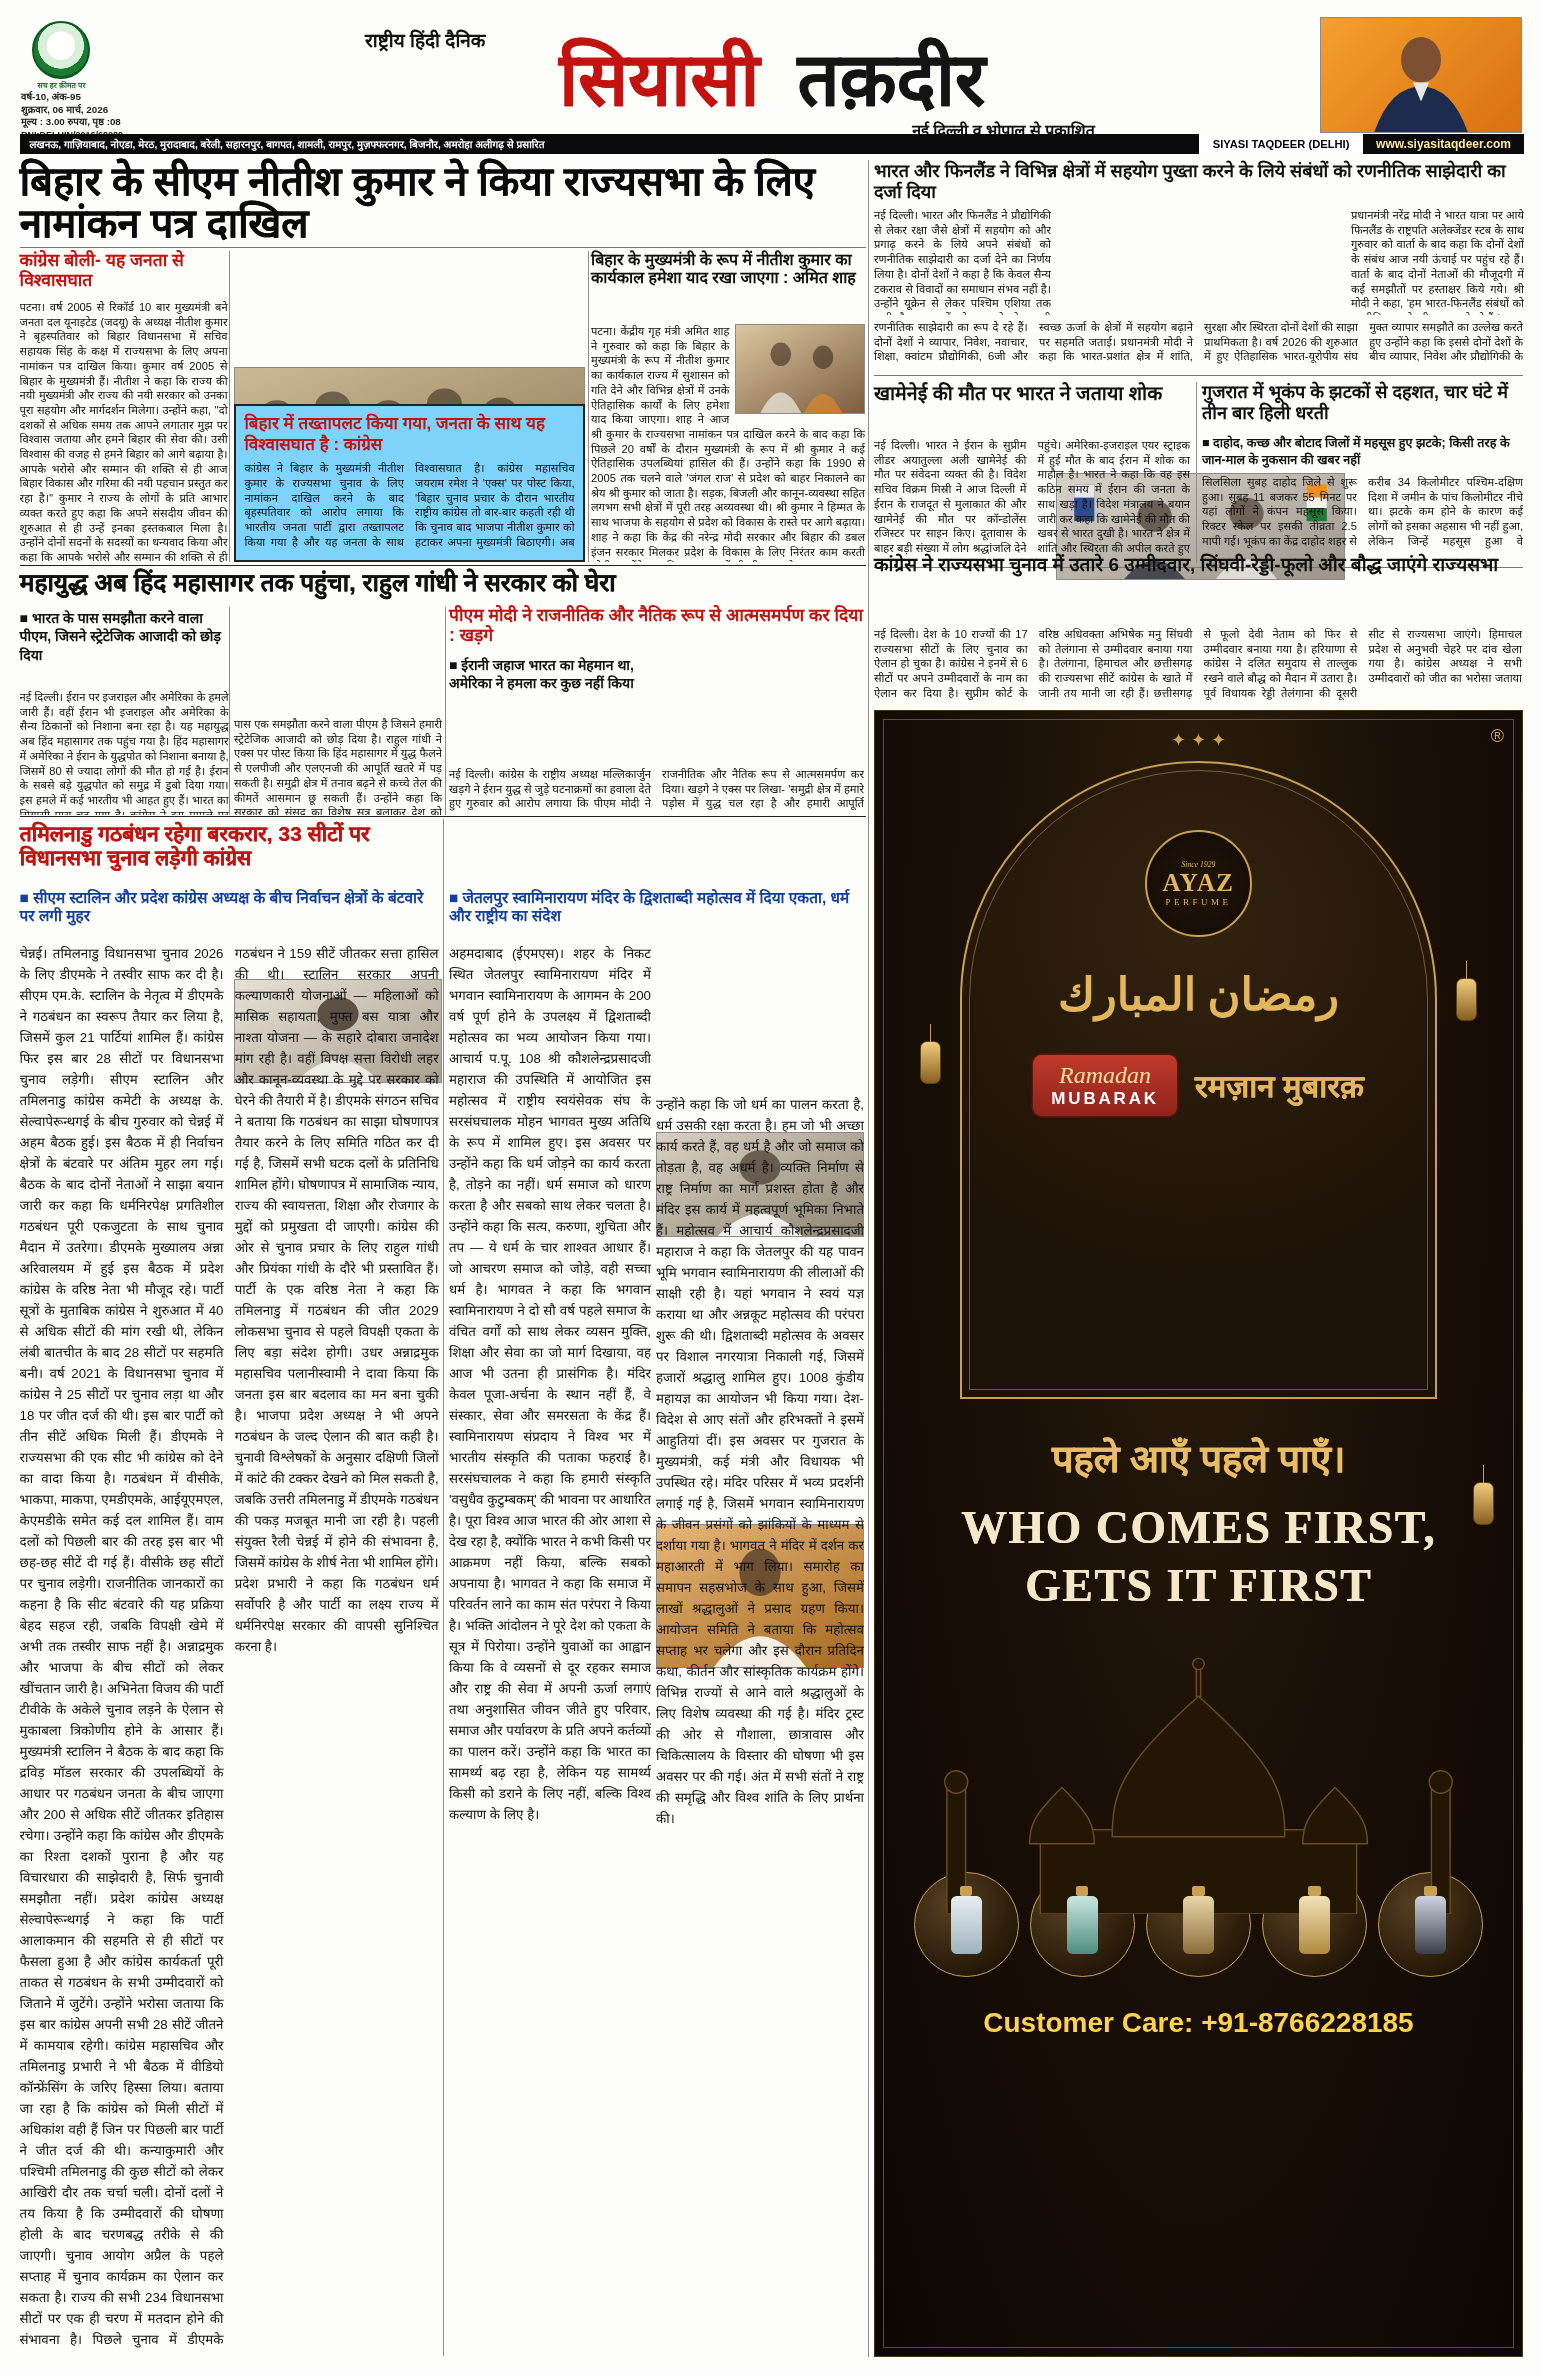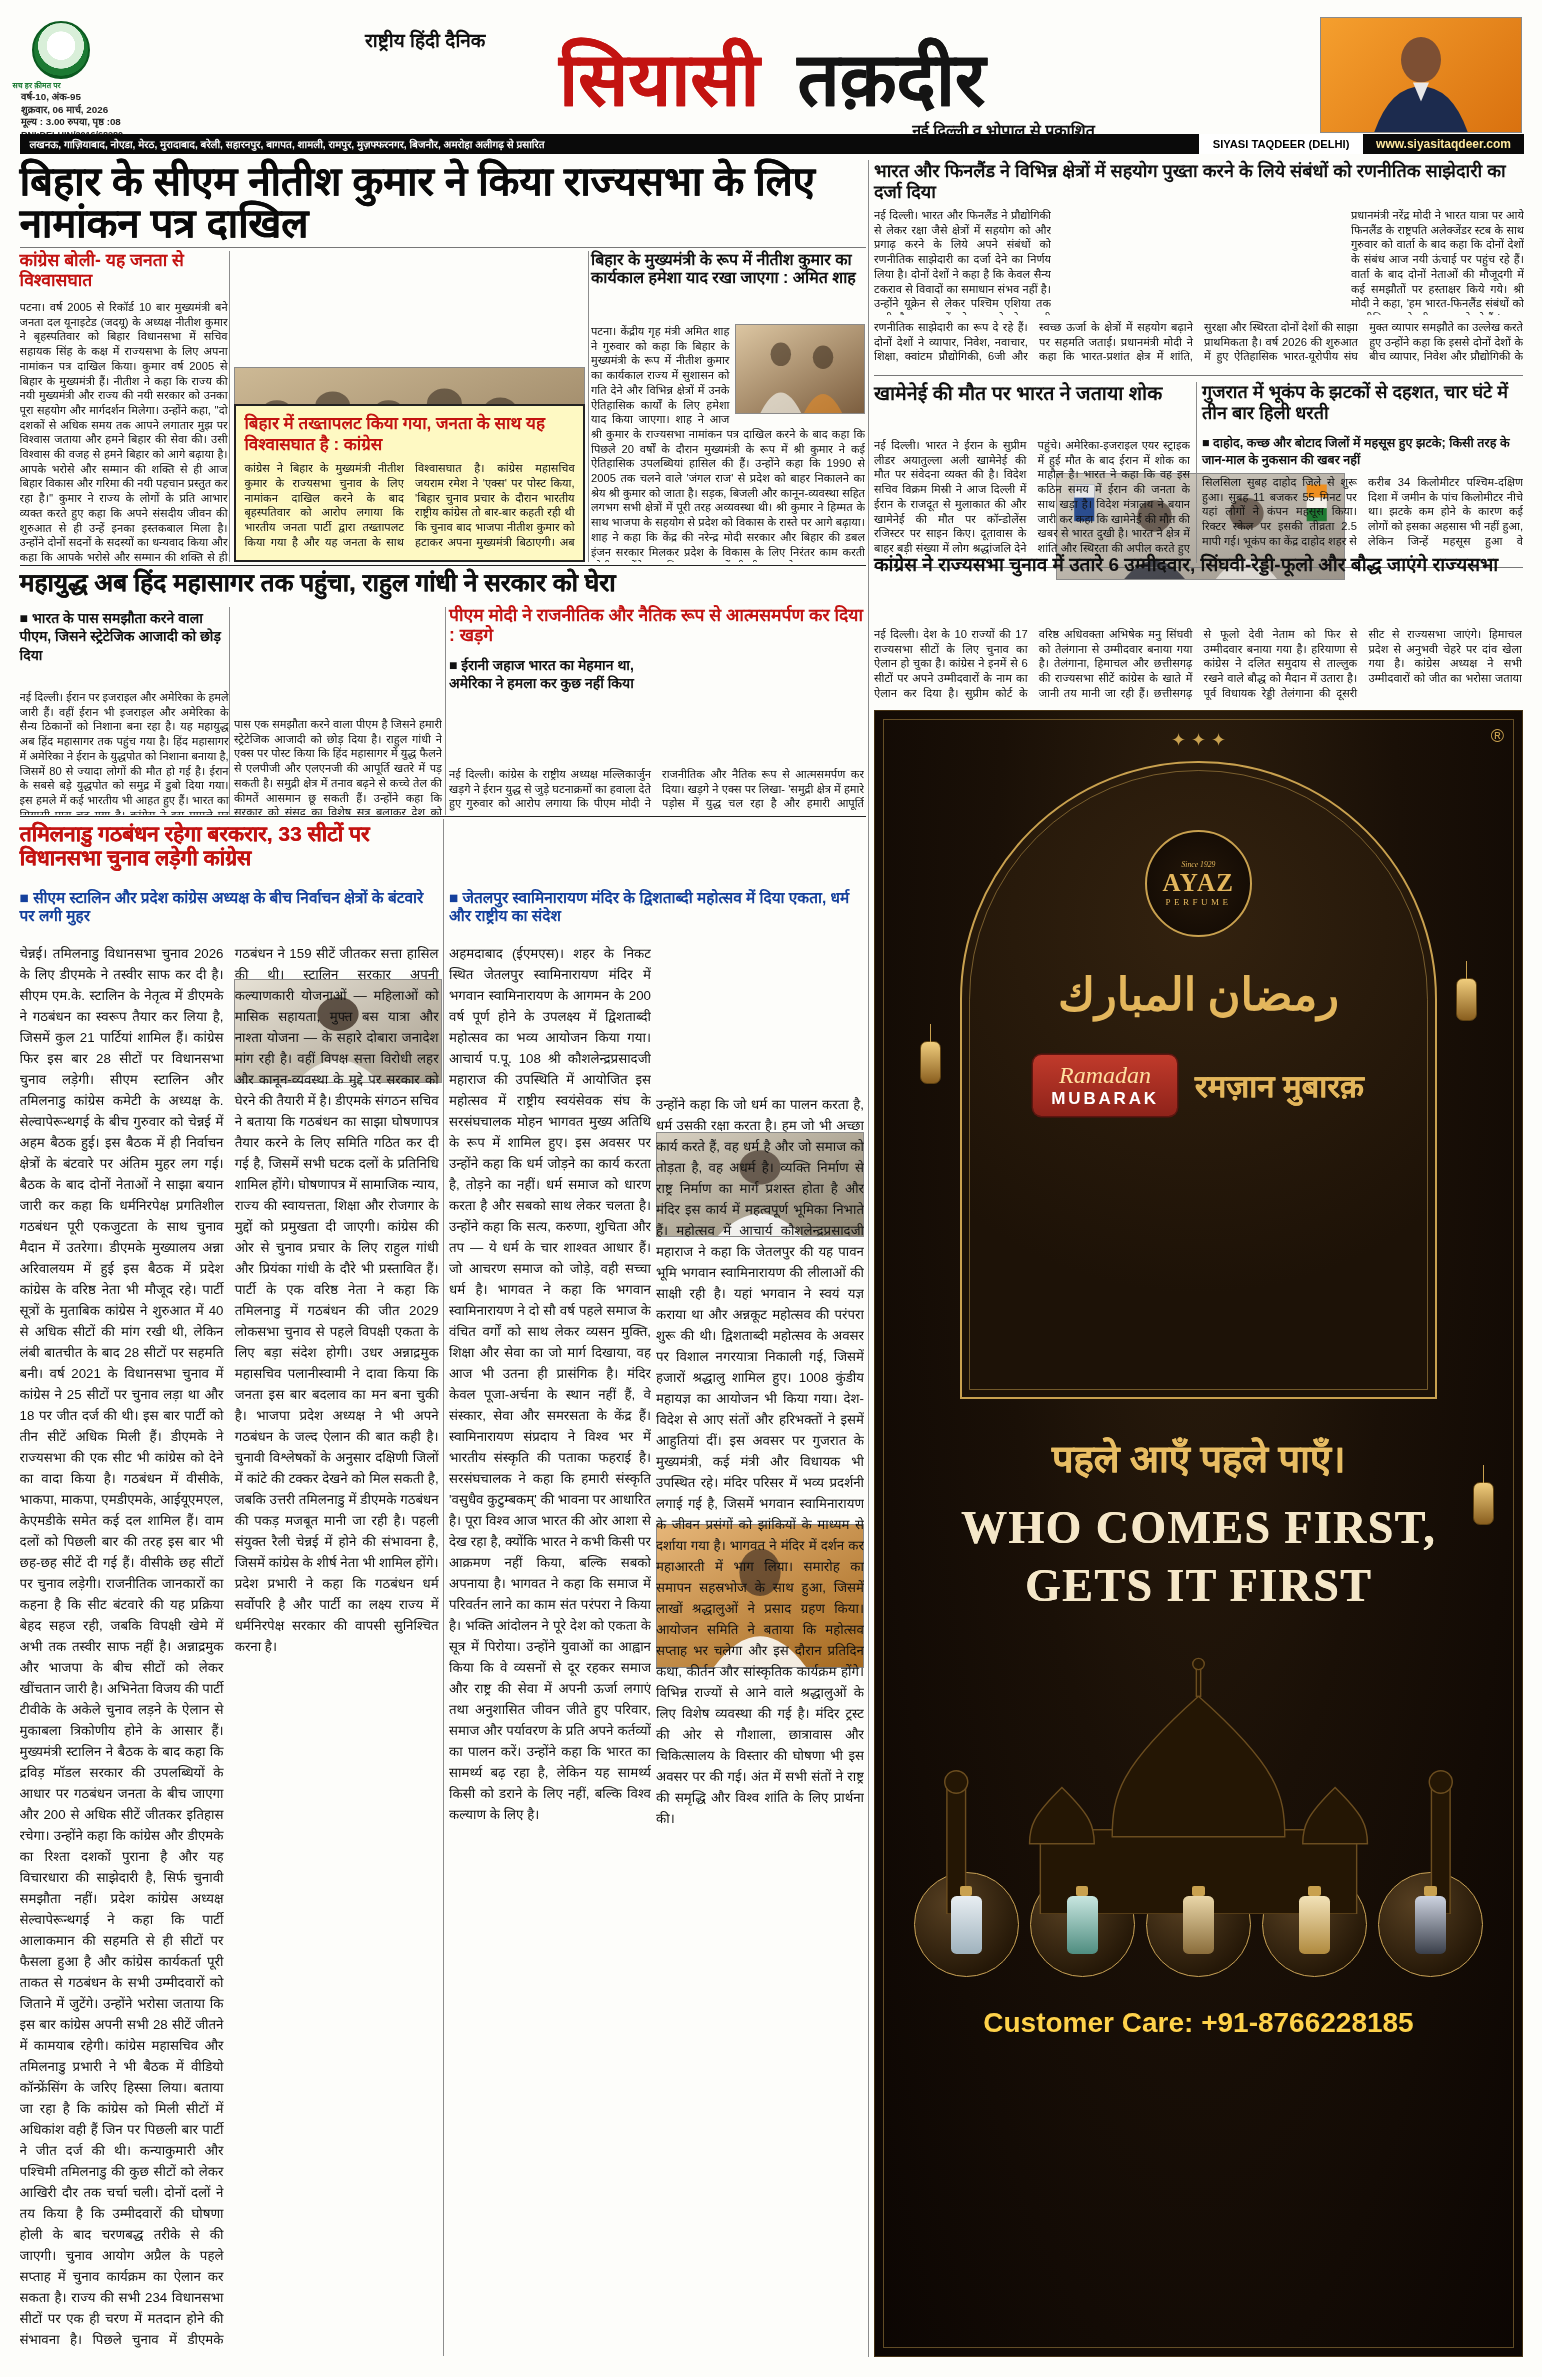--- a/index.html
+++ b/index.html
@@ -21,42 +21,42 @@
 .hline{background:#222;height:1.4px}
 .hline.thin{height:0.7px;background:#777}
 
 .logo-circle{border-radius:50%;background:radial-gradient(circle at 50% 42%,#ffffff 0 34%,#d9efd9 35% 55%,#1c7a33 56% 72%,#0c5a20 73% 100%);border:2.1px solid #0c5a20}
 .meta-line{font-size:9.8px;font-weight:bold;line-height:12.6px;color:#222}
 .title-row{display:flex;justify-content:center;align-items:flex-start;gap:38px;font-weight:bold;font-size:74px;line-height:1;white-space:nowrap}
 .topbar{display:flex;align-items:stretch;background:#0a0a0a;color:#fff}
 .topbar .cities{flex:1;display:flex;align-items:center;padding:0 9.8px;font-size:10.2px;font-weight:bold}
 .topbar .edbox{display:flex;align-items:center;background:#fff;color:#000;font-weight:bold;font-size:11.2px;padding:0 14px}
 .topbar .site{display:flex;align-items:center;padding:0 12.6px;color:#ffe9a0;font-weight:bold;font-size:12px}
-.quote-box{border:2.1px solid #222;padding:7px 8.4px;background:#fef9c3}
+.quote-box{border:2.1px solid #222;padding:7px 8.4px;background:#7dd3fc}
 
 .ad{background:radial-gradient(ellipse at 50% 18%,#2e1f0e 0,#1a1007 45%,#0c0603 100%);border:0.7px solid #45author;border:0.7px solid #453214;overflow:hidden;display:flex;flex-direction:column;align-items:center}
 .ad-frame{position:absolute;inset:8.4px;border:1.4px solid rgba(201,161,79,.45);pointer-events:none}
 .arch{position:relative;width:477px;border:2.1px solid #c9a14f;border-radius:238px 238px 0 0;display:flex;flex-direction:column;align-items:center;background:radial-gradient(circle at 50% 25%,#33220f 0,#1d1207 70%)}
 .arch-inner{position:absolute;inset:7px;border:0.7px solid rgba(201,161,79,.5);border-radius:231px 231px 0 0;pointer-events:none}
 .roundel{width:107px;height:107px;border-radius:50%;border:2.8px double #c9a14f;background:radial-gradient(circle,#241709 0,#120a04 90%);display:flex;flex-direction:column;align-items:center;justify-content:center;color:#e3b65c}
 .ribbon{background:linear-gradient(#c03a2b,#8f231a);border-radius:8.4px;padding:7px 18px;text-align:center;box-shadow:0 0 0 1.4px #5e1510}
 .lantern{position:absolute;width:21px;height:43px;background:linear-gradient(#f0cd7d,#8a5f1f);border-radius:7px;border:0.7px solid #5e4213}
 .lantern:before{content:"";position:absolute;left:9px;top:-18px;height:18px;border-left:1.4px solid #c9a14f}
 .bottle-circle{width:105px;height:105px;border-radius:50%;border:1.4px solid #caa356;background:radial-gradient(circle at 35% 30%,#574022 0,#241707 75%);display:flex;align-items:center;justify-content:center}
 .bottle{width:31px;height:58px;border-radius:5.6px;position:relative}
 .bottle:before{content:"";position:absolute;left:9px;top:-9.8px;width:12.6px;height:9.8px;background:#c9a14f;border-radius:2.1px}
 .serif{font-family:"Liberation Serif",serif}
 </style>
 </head>
 <body>
 
 <div id="page" actable="false">
 
   <div class="abs logo-circle" style="left:32px;top:21px;width:58px;height:58px"></div>
-  <div class="abs" style="left:12.6px;top:80px;width:98px;text-align:left;font-size:7.7px;font-weight:bold;color:#1c7a33">सच हर क़ीमत पर</div>
+  <div class="abs" style="left:12.6px;top:80px;width:98px;text-align:center;font-size:7.7px;font-weight:bold;color:#1c7a33">सच हर क़ीमत पर</div>
   <div class="abs" style="left:21px;top:91px;width:196px">
     <div class="meta-line">वर्ष-10, अंक-95</div>
     <div class="meta-line">शुक्रवार, 06 मार्च, 2026</div>
     <div class="meta-line">मूल्य : 3.00 रुपया, पृष्ठ :08</div>
     <div class="meta-line" style="font-size:9px">RNI:DELHIN/2016/68280</div>
   </div>
   <div class="abs" style="left:365px;top:27px;font-size:19px;font-weight:bold">राष्ट्रीय हिंदी दैनिक</div>
   <div class="abs title-row" style="left:267px;top:43px;width:1010px">
     <span class="red heavy">सियासी</span>
     <span class="heavy" style="color:#141414">तक़दीर</span>

